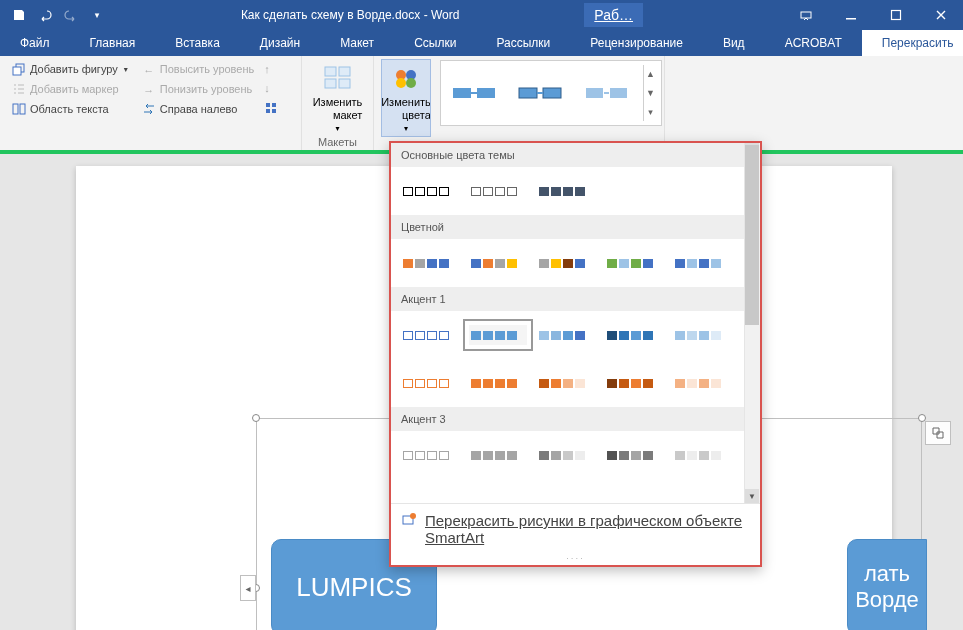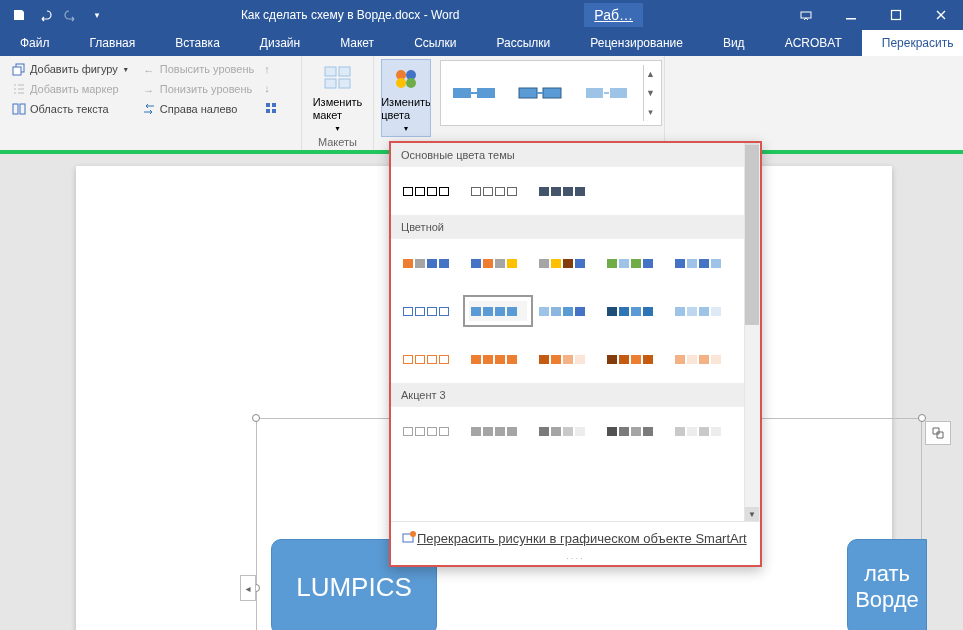--- a/index.html
+++ b/index.html
@@ -19,21 +19,21 @@
 .tabs .tell { margin-left: 8px; display: flex; align-items: center; gap: 4px; opacity: .85; }
 
 .ribbon { height: 98px; background: #f3f3f3; border-bottom: 4px solid #22c55e; display: flex; align-items: stretch; font-size: 11px; position: relative; }
 .group { border-right: 1px solid #e1e1e1; padding: 4px 8px 2px 8px; display: flex; flex-direction: column; justify-content: space-between; }
 .group .gbody { display: flex; gap: 6px; }
 .group .glabel { text-align: center; color: #666; font-size: 11px; }
 .col { display: flex; flex-direction: column; gap: 2px; }
 .ritem { display: flex; align-items: center; gap: 4px; padding: 2px 4px; white-space: nowrap; color: #444; cursor: pointer; }
 .ritem .icn { width: 14px; height: 14px; display: inline-flex; align-items: center; justify-content: center; }
 .ritem.dim { color: #aaa; }
-.bigbtn { display: flex; flex-direction: column; align-items: center; gap: 2px; padding: 2px 4px; cursor: pointer; text-align: left; line-height: 1.2; }
+.bigbtn { display: flex; flex-direction: column; align-items: center; gap: 2px; padding: 2px 4px; cursor: pointer; text-align: right; line-height: 1.2; }
 .bigbtn .bigicn { width: 32px; height: 32px; display: flex; align-items: center; justify-content: center; }
 .bigbtn.active { background: #d5e1f2; outline: 1px solid #a3bde3; }
 
 .gallery { display: flex; align-items: center; gap: 4px; padding: 4px; border: 1px solid #cfcfcf; background: #fff; height: 66px; }
 .gallery .gitem { width: 62px; height: 50px; border: 1px solid transparent; display: flex; align-items: center; justify-content: center; gap: 4px; cursor: pointer; }
 .gallery .garrow { width: 14px; display: flex; flex-direction: column; border-left: 1px solid #cfcfcf; height: 100%; }
 .gallery .garrow span { flex: 1; display: flex; align-items: center; justify-content: center; cursor: pointer; color: #666; font-size: 9px; }
 
 .docarea { position: absolute; top: 154px; left: 0; right: 0; bottom: 0; background: #e6e6e6; overflow: hidden; }
 .page { position: absolute; left: 76px; top: 12px; width: 816px; height: 1000px; background: #fff; box-shadow: 0 2px 6px rgba(0,0,0,.2); }
@@ -47,21 +47,21 @@
 .shape { position: absolute; background: #5b9bd5; border: 1px solid #4a8bc6; border-radius: 10px; color: #fff; display: flex; align-items: center; justify-content: center; font-size: 26px; text-align:center; padding: 4px;}
 
 .dropdown { position: absolute; left: 389px; top: 141px; width: 373px; height: 426px; background: #fff; border: 2px solid #d9534f; box-shadow: 0 4px 12px rgba(0,0,0,.25); z-index: 50; display:flex; flex-direction:column; }
 .dropdown .ddbody { flex: 1; overflow: hidden; position: relative; }
 .dropdown .ddscroll { position: absolute; right: 0; top: 0; bottom: 0; width: 16px; background: #f1f1f1; border-left: 1px solid #e5e5e5;}
 .ddsection-h { background: #eee; color: #555; font-size: 11px; padding: 6px 10px; }
 .ddrow { display: flex; gap: 10px; padding: 14px 10px; flex-wrap: wrap;}
 .swatch { width: 58px; height: 20px; display: flex; gap: 2px; align-items: center; cursor: pointer; padding: 2px;}
 .swatch.sel { outline: 2px solid #999; outline-offset: 4px; background:#f5f5f5;}
 .sb { width: 10px; height: 9px; }
-.ddfoot { border-top: 1px solid #e5e5e5; padding: 8px 10px; font-size: 13px; color: #444; display:flex; align-items:flex-end; cursor:pointer; }
+.ddfoot { border-top: 1px solid #e5e5e5; padding: 8px 10px; font-size: 15px; color: #444; display:flex; align-items:flex-start; gap:8px; cursor:pointer; }
 .ddhandle { text-align:center; color:#aaa; font-size:8px; letter-spacing:2px; padding-bottom:2px;}
 .thumb { position:absolute; right:1px; top:2px; width:14px; height:180px; background:#c8c8c8;}
 .sbtn { position:absolute; right:1px; width:14px; height:14px; background:#ddd; display:flex;align-items:center;justify-content:center;font-size:8px;color:#555;}
 
 svg { display: block; }
 </style>
 </head>
 <body>
 
 <div class="titlebar">
@@ -345,20 +345,21 @@
           <span class="sb" style="background:#4472c4"></span>
         </div>
       <div class="swatch">
           <span class="sb" style="background:#4472c4"></span>
           <span class="sb" style="background:#9dc3e6"></span>
           <span class="sb" style="background:#4472c4"></span>
           <span class="sb" style="background:#9dc3e6"></span>
         </div>
     </div>
 
+    <div class="ddsection-h">Акцент 1</div>
     <div class="ddrow">
       <div class="swatch">
           <span class="sb" style="border:1px solid #4472c4"></span>
           <span class="sb" style="border:1px solid #4472c4"></span>
           <span class="sb" style="border:1px solid #4472c4"></span>
           <span class="sb" style="border:1px solid #4472c4"></span>
         </div>
       <div class="swatch sel">
           <span class="sb" style="background:#5b9bd5"></span>
           <span class="sb" style="background:#5b9bd5"></span>

